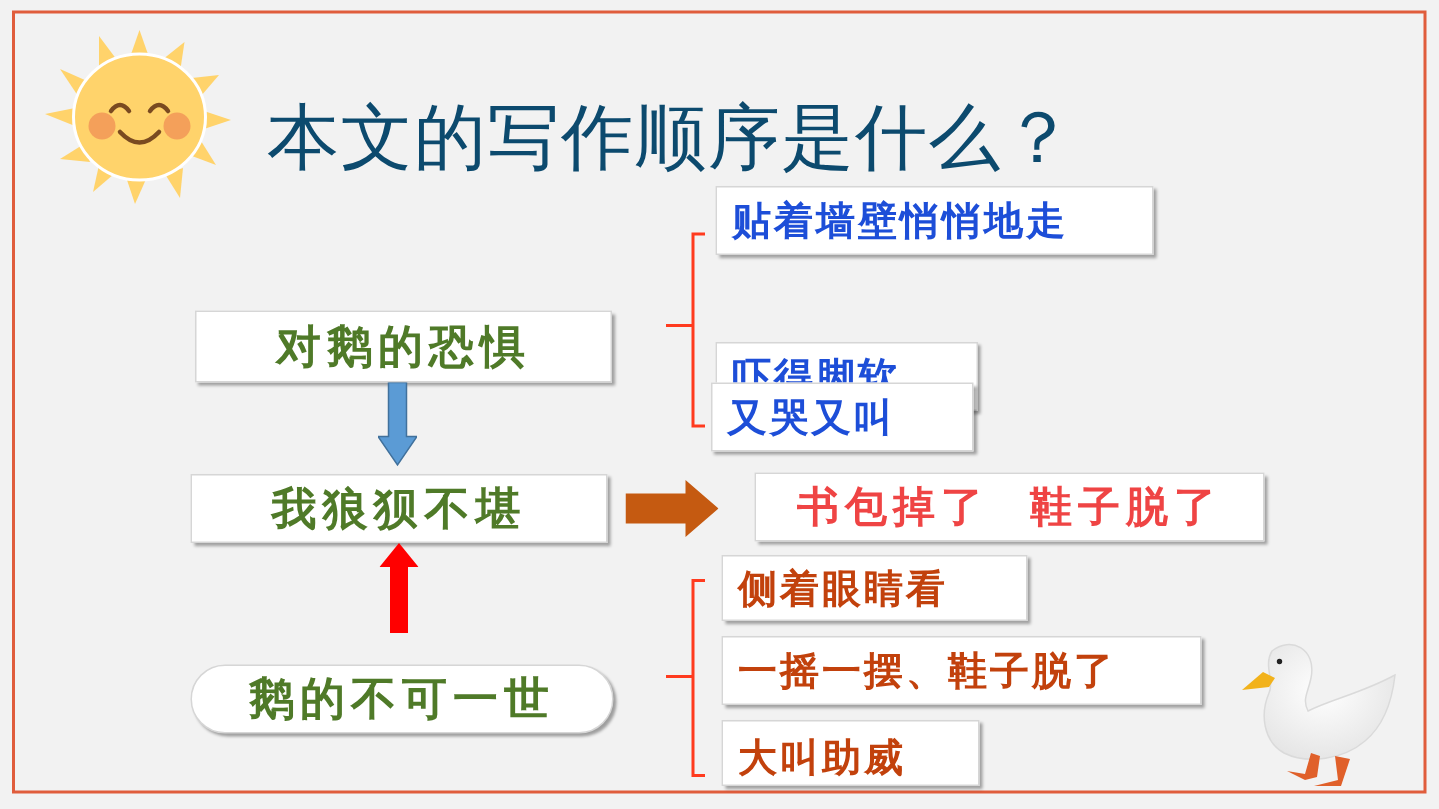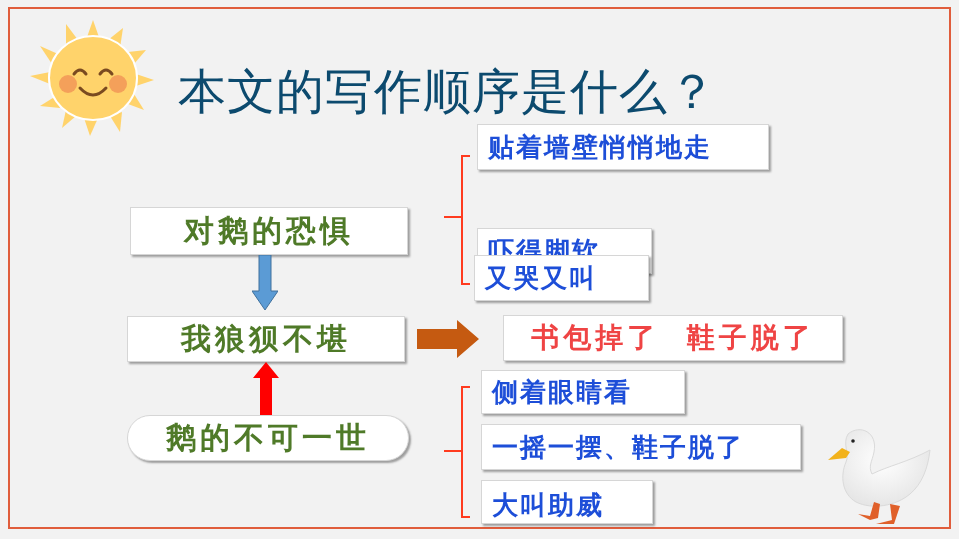--- a/index.html
+++ b/index.html
@@ -20,21 +20,21 @@
     position: absolute; background: #fff;
     border: 1px solid #d6d6d6;
     box-shadow: 2px 2px 2px rgba(0,0,0,0.35);
     display: flex; align-items: center; white-space: nowrap;
     font-weight: bold;
   }
   .box.center { justify-content: center; }
   .green { color: #4f7a28; font-size: 30px; letter-spacing: 4px; text-align: right; }
   .orange { color: #1d4ed8; font-size: 26px; letter-spacing: 2px; padding-left: 10px; }
   .blue { color: #ef4444; font-size: 28px; letter-spacing: 4px; }
-  .purple { color: #1d4ed8; font-size: 26px; letter-spacing: 2px; padding-left: 10px; }
+  .purple { color: #c2410c; font-size: 26px; letter-spacing: 2px; padding-left: 10px; }
   .brace { position: absolute; }
   .sun { position: absolute; left: 28px; top: 18px; }
   .duck { position: absolute; left: 812px; top: 418px; }
   .arrow { position: absolute; }
 </style>
 </head>
 <body>
 
 <div class="frame"></div>
 
@@ -72,21 +72,21 @@
 </svg>
 
 <div class="box center green" style="left:127px;top:316px;width:276px;height:44px;">
   <span>我狼狈不堪</span>
 </div>
 
 <svg class="arrow" style="left:253px;top:362px;" width="26" height="60" viewBox="0 0 26 60">
   <polygon points="13,0 26,16 19,16 19,60 7,60 7,16 0,16" fill="#ff0000"></polygon>
 </svg>
 
-<div class="box center green" style="left:127px;top:415px;width:280px;height:44px;border-radius:23px;">
+<div class="box center green" style="left:127px;top:443px;width:280px;height:44px;border-radius:23px;">
   <span>鹅的不可一世</span>
 </div>
 
 <svg class="arrow" style="left:417px;top:320px;" width="62" height="38" viewBox="0 0 62 38">
   <polygon points="0,9 40,9 40,0 62,19 40,38 40,29 0,29" fill="#c55a11"></polygon>
 </svg>
 
 <div class="box center blue" style="left:503px;top:315px;width:338px;height:44px;">
   <span style="white-space:pre;">书包掉了  鞋子脱了</span>
 </div>

